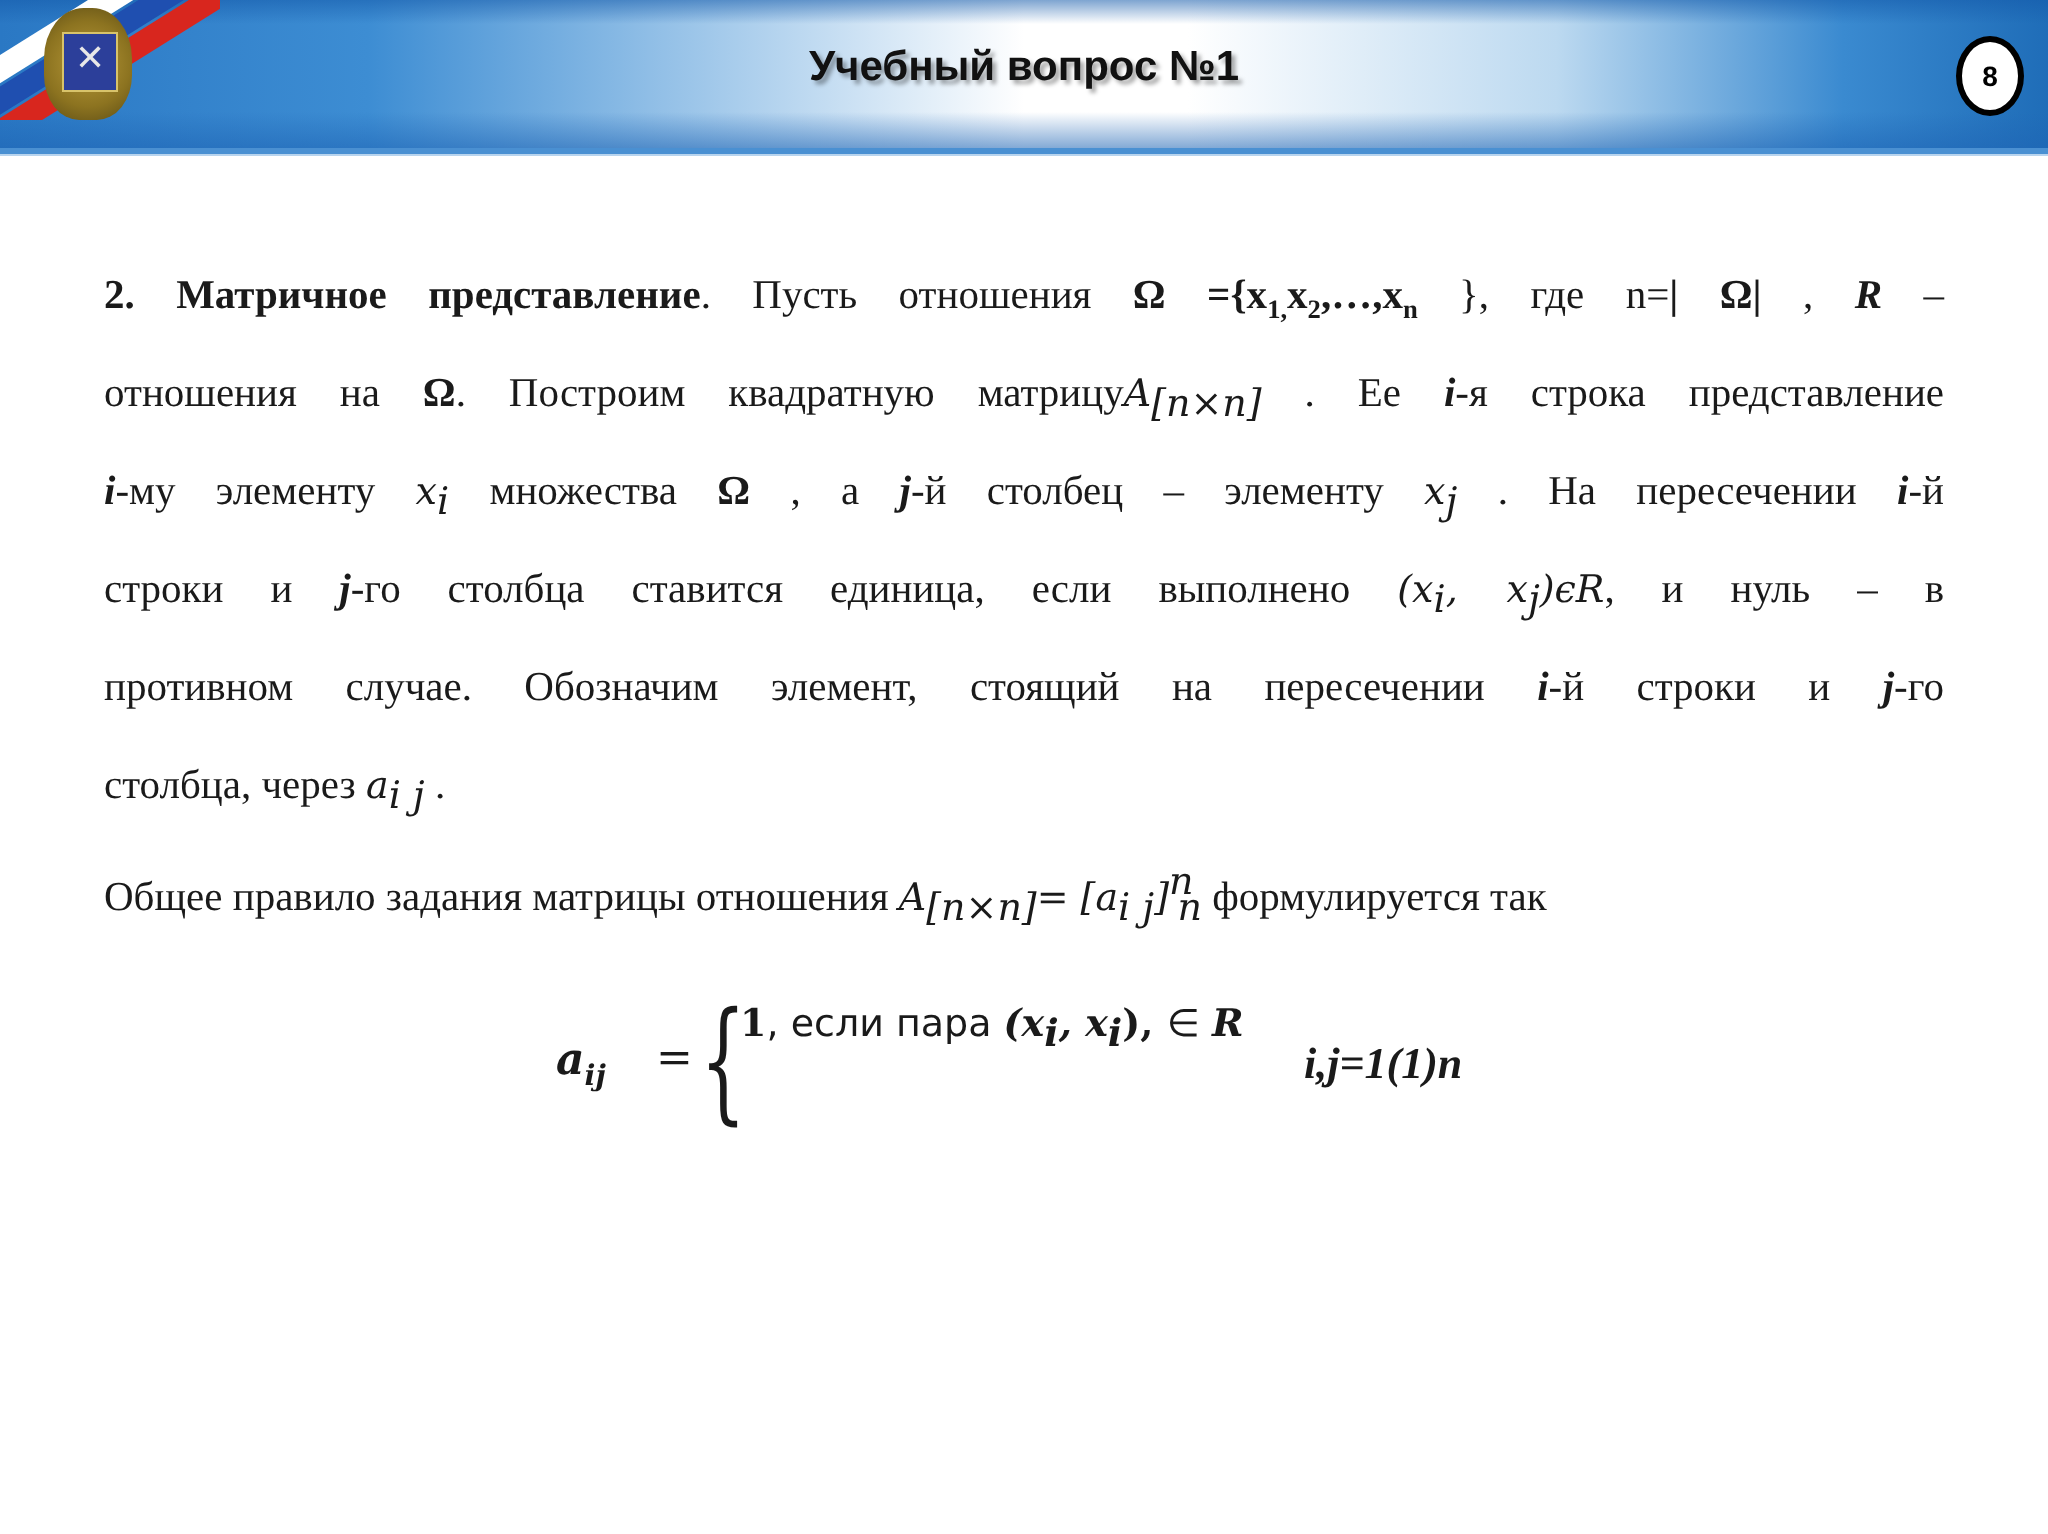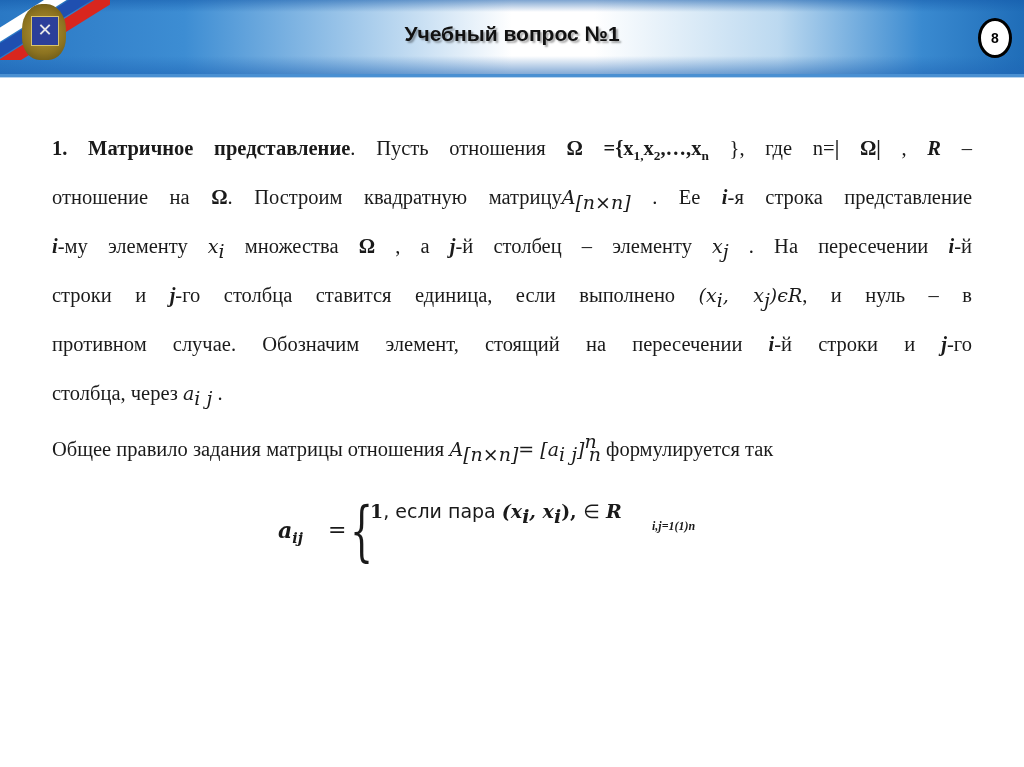--- a/index.html
+++ b/index.html
@@ -33,21 +33,21 @@
   .mb { font-family:"DejaVu Serif", serif; font-style:italic; font-weight:bold; font-size:19px; }
   sub { font-size:0.65em; }
   sup { font-size:0.65em; }
   .para2 { position:absolute; left:52px; top:430px; font-size:20.5px; white-space:nowrap; }
   .formula { position:absolute; left:278px; top:495px; height:80px; width:520px; }
   .f-lhs { position:absolute; left:0; top:22px; font-family:"DejaVu Serif", serif; font-weight:bold; font-style:italic; font-size:22px; }
   .f-eq { position:absolute; left:50px; top:22px; font-family:"DejaVu Serif", serif; font-size:22px; }
   .f-brace { position:absolute; left:72px; top:-4px; font-family:"DejaVu Serif", serif; font-size:66px; line-height:80px; transform:scaleX(0.55); transform-origin:left; }
   .f-case1 { position:absolute; left:92px; top:4px; white-space:nowrap; font-size:21px;text-align:right; }
   .f-case2 { position:absolute; left:92px; top:34px; white-space:nowrap; font-size:21px; }
-  .f-cond { position:absolute; left:374px; top:24px; white-space:nowrap; font-weight:bold; font-style:italic; font-size:12px; }
+  .f-cond { position:absolute; left:374px; top:24px; white-space:nowrap; font-weight:bold; font-style:italic; font-size:22px; }
   .cs { font-family:"DejaVu Sans", sans-serif; font-size:19px; }
 </style>
 </head>
 <body>
 
 <div class="header">
   <div class="header-band-top"></div>
   <div class="header-band-bot"></div>
   <div class="flag">
     <div class="s" style="left:-20px; top:40px; background:#ffffff;"></div>
@@ -59,23 +59,23 @@
       <div class="emblem-cross">✕</div>
     </div>
   </div>
   <div class="title">Учебный вопрос №1</div>
   <div class="page-badge">8</div>
 </div>
 <div class="header-line"></div>
 <div class="header-line2"></div>
 
 <div class="content">
-  <span class="line"><span class="b">1. Матричное представление</span><span>. Пусть отношения </span><span class="b"><span>Ω ={x</span><sub>1,</sub><span>x</span><sub>2</sub><span>,…,x</span><sub>n</sub></span><span> }</span><span>, где  n=</span><span class="b">| Ω|</span><span>    , </span><span class="bi">R</span><span> –</span></span>
+  <span class="line"><span class="b">2. Матричное представление</span><span>. Пусть отношения </span><span class="b"><span>Ω ={x</span><sub>1,</sub><span>x</span><sub>2</sub><span>,…,x</span><sub>n</sub></span><span> }</span><span>, где  n=</span><span class="b">| Ω|</span><span>    , </span><span class="bi">R</span><span> –</span></span>
 
-  <span class="line"><span>отношение на </span><span class="b">Ω</span><span>. Построим квадратную матрицу</span><span class="m">A</span><sub class="m">[n×n]</sub><span> . Ее </span><span class="bi">i</span><span>-я строка представление</span></span>
+  <span class="line"><span>отношения на </span><span class="b">Ω</span><span>. Построим квадратную матрицу</span><span class="m">A</span><sub class="m">[n×n]</sub><span> . Ее </span><span class="bi">i</span><span>-я строка представление</span></span>
 
   <span class="line"><span class="bi">i</span><span>-му элементу </span><span class="m">x</span><sub class="m">i</sub><span> множества </span><span class="b">Ω</span><span> , а </span><span class="bi">j</span><span>-й столбец – элементу </span><span class="m">x</span><sub class="m">j</sub><span> . На пересечении </span><span class="bi">i</span><span>-й</span></span>
 
   <span class="line"><span>строки и </span><span class="bi">j</span><span>-го столбца ставится единица, если выполнено </span><span class="m">(x</span><sub class="m">i</sub><span class="m">, x</span><sub class="m">j</sub><span class="m">)ϵR</span><span>, и нуль – в</span></span>
 
   <span class="line"><span>противном случае. Обозначим элемент, стоящий на пересечении </span><span class="bi">i</span><span>-й строки и </span><span class="bi">j</span><span>-го</span></span>
 
   <span class="line last"><span>столбца, через </span><span class="m">a</span><sub class="m">i j</sub><span> .</span></span>
 </div>
 

